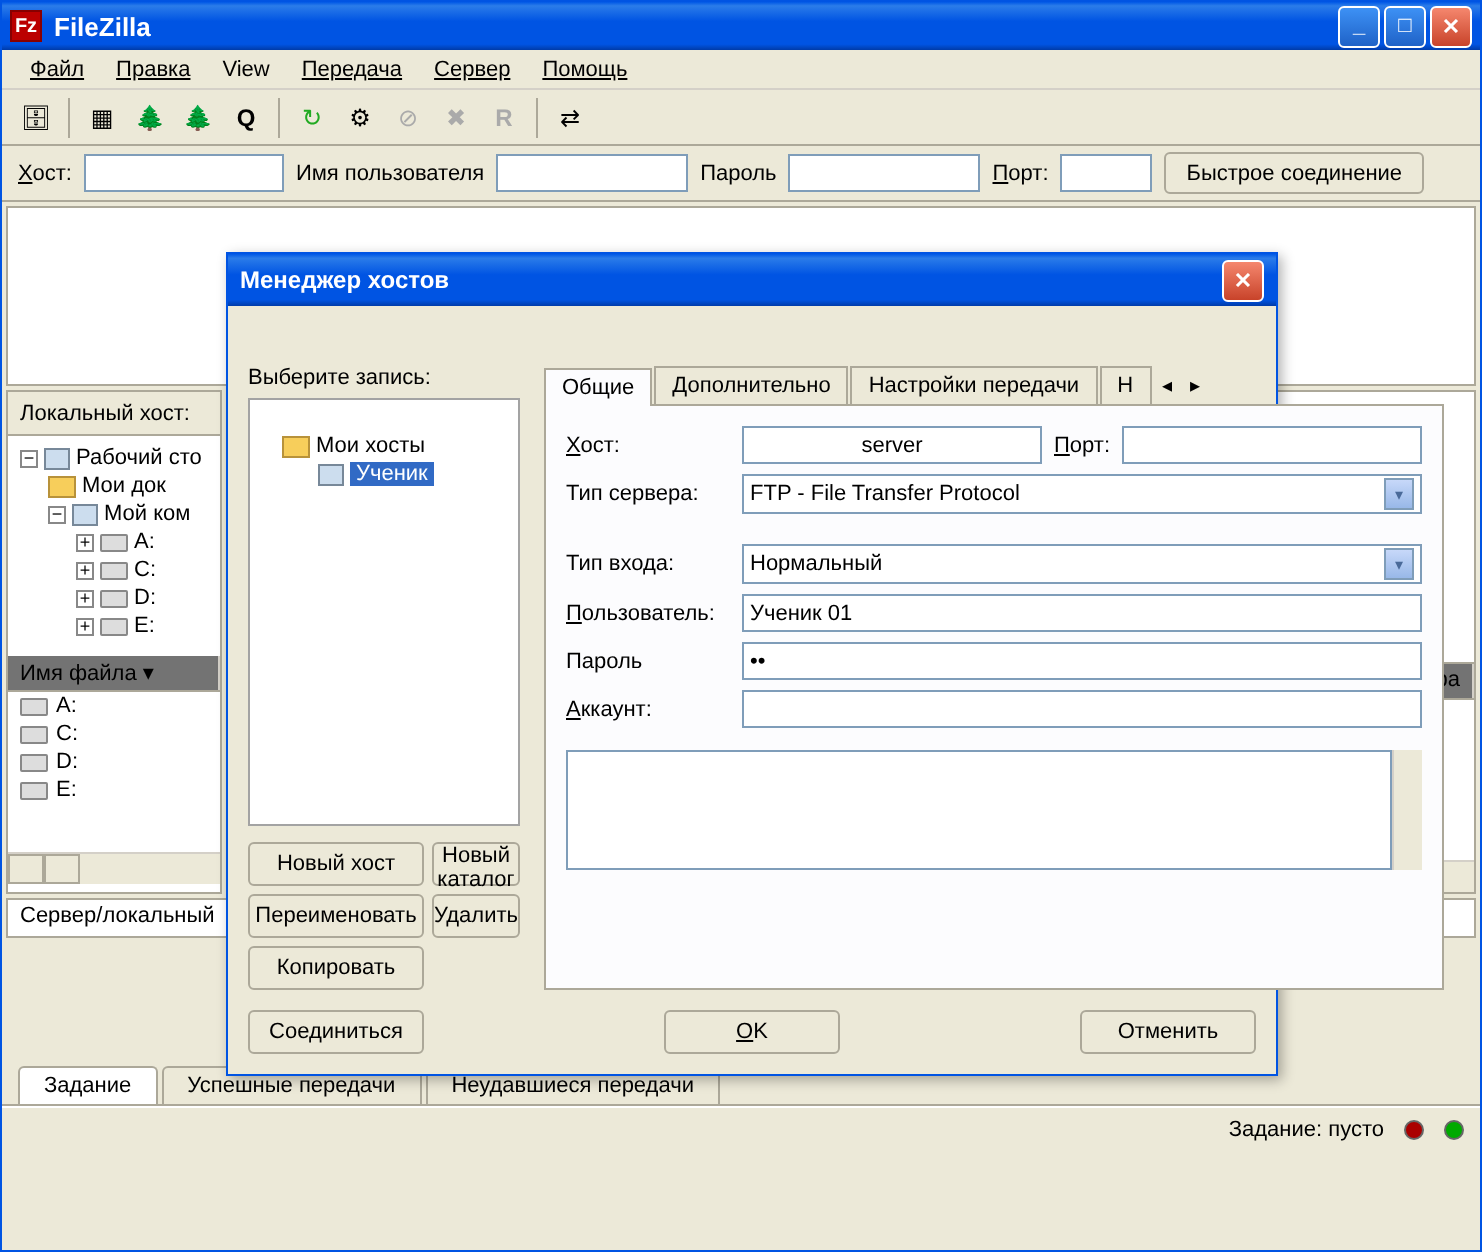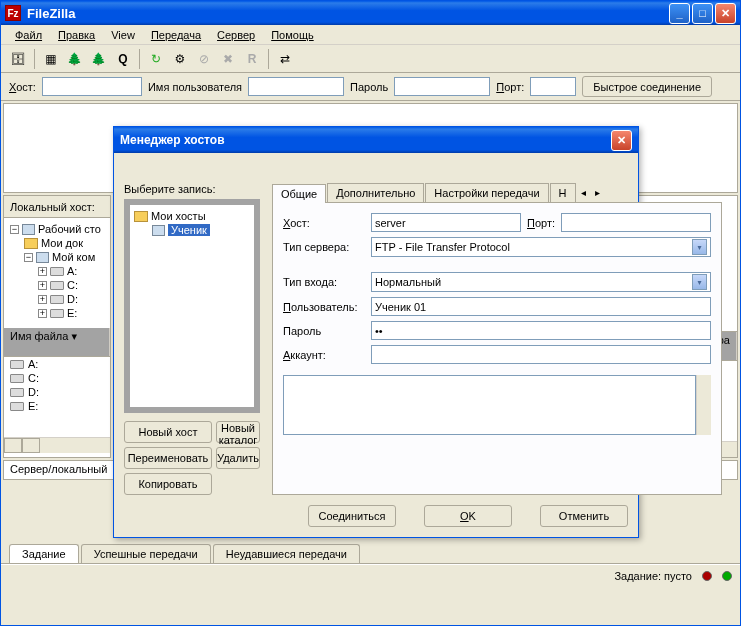--- a/index.html
+++ b/index.html
@@ -31,21 +31,21 @@
 .qinput { border: 1px solid #7f9db9; background: #fff; height: 19px; padding: 0 3px; font-size: 11px; }
 .qbtn { height: 21px; padding: 0 10px; background: #ece9d8; border: 1px solid #aca899; border-radius: 3px; cursor: pointer; font-size: 11px; }
 
 
 .logpane { height: 90px; background: #fff; border: 1px solid #aca899; margin: 2px; }
 .fpanes { display: flex; margin: 2px; gap: 2px; }
 .fpanel { flex: 1; background: #fff; border: 1px solid #aca899; }
 .fp-header { height: 22px; background: #ece9d8; border-bottom: 1px solid #aca899; display: flex; align-items: center; padding: 0 6px; }
 .tree { padding: 4px 6px; font-size: 11px; height: 110px; overflow: hidden; }
 .tree-item { display: flex; align-items: center; gap: 3px; padding: 1px 0; }
-.list-header { display: flex; background: #a3a3a3; border-bottom: 1px solid #aca899; height: 29px; }
+.list-header { display: flex; background: #737373; border-bottom: 1px solid #aca899; height: 18px; }
 .col { border-right: 1px solid #d4d0c8; padding: 2px 6px; font-size: 11px; }
 .list-body { height: 80px; background: #fff; }
 .drive-row { display: flex; align-items: center; gap: 4px; padding: 1px 6px; }
 .scroll-h { height: 16px; background: #ece9d8; border-top: 1px solid #d4d0c8; display: flex; }
 .scroll-h::before, .scroll-h::after { content: ''; width: 16px; background: #ece9d8; border: 1px solid #aca899; }
 
 
 .xferpane { height: 20px; background: #fff; border: 1px solid #aca899; margin: 2px; padding: 2px 6px; }
 
 
@@ -59,21 +59,21 @@
 .led.r { background: #a00; } .led.g { background: #0a0; }
 
 
 .dialog { position: absolute; left: 113px; top: 126px; width: 526px; height: 412px; border: 1px solid #0054e3; background: #ece9d8; box-shadow: 2px 2px 6px rgba(0,0,0,0.3); }
 .dlg-title { height: 26px; background: linear-gradient(to bottom, #0058e6 0%, #2b7ce9 8%, #0054e3 40%, #0054e3 88%, #003ba8 100%); display: flex; align-items: center; padding: 0 6px; color: #fff; font-weight: bold; font-size: 12px; gap: 24px; }
 .dlg-title span { flex: 1; }
 .dlg-body { padding: 10px; display: flex; flex-direction: column; height: calc(100% - 26px); }
 .dlg-top { display: flex; gap: 12px; flex: 1; margin-top: 20px; }
 .dlg-left { width: 195px; display: flex; flex-direction: column; }
 .dlg-left-label { margin-bottom: 4px; }
-.hostlist { flex: 1; background: #fff; border: 6px solid #a3a3a3; padding: 4px; min-height: 200px; }
+.hostlist { flex: 1; background: #fff; border: 1px solid #a3a3a3; padding: 16px; min-height: 200px; }
 .hl-item { display: flex; align-items: center; gap: 3px; padding: 1px 0; }
 .hl-item.child { margin-left: 18px; text-align: right; }
 .sel { background: #316ac5; color: #fff; padding: 0 3px; }
 .left-btns { display: grid; grid-template-columns: 1fr 1fr; gap: 4px; margin-top: 8px; }
 .dlg-btn { height: 22px; background: #ece9d8; border: 1px solid #aca899; border-radius: 3px; cursor: pointer; font-size: 11px; }
 .dlg-btn.full { grid-column: 1; width: 88px; }
 
 .dlg-right { flex: 1; display: flex; flex-direction: column; }
 .tabrow { display: flex; align-items: center; border-bottom: 1px solid #aca899; }
 .rtab { padding: 3px 8px; background: #ece9d8; border: 1px solid #aca899; border-bottom: none; margin-right: 1px; cursor: pointer; font-size: 11px; position: relative; }
@@ -82,21 +82,21 @@
 .tabpage { flex: 1; background: #fcfcfe; border: 1px solid #aca899; border-top: none; padding: 10px 10px; }
 .frow { display: flex; align-items: center; margin-bottom: 5px; gap: 6px; }
 .flabel { width: 82px; }
 .flabel u { text-decoration: underline; }
 .finput { flex: 1; border: 1px solid #7f9db9; background: #fff; height: 19px; padding: 0 3px; font-size: 11px; }
 .fselect { flex: 1; border: 1px solid #7f9db9; background: #fff; height: 20px; font-size: 11px; display: flex; align-items: center; justify-content: space-between; padding: 0 3px; }
 .fsel-arrow { width: 15px; height: 16px; background: linear-gradient(#c7d8f9, #98b8e8); border: 1px solid #7f9db9; display: flex; align-items: center; justify-content: center; font-size: 8px; color: #4a6a99; }
 .ftextarea { width: 100%; height: 60px; border: 1px solid #7f9db9; background: #fff; resize: none; font-size: 11px; }
 .vscroll { width: 16px; background: #ece9d8; border-left: 1px solid #d4d0c8; }
 
-.dlg-bottom { display: flex; justify-content: flex-end; gap: 28px; padding-top: 10px; }
+.dlg-bottom { display: flex; justify-content: space-between; gap: 16px; padding-top: 10px; }
 .dlg-bottom .dlg-btn { width: 88px; }
 
 .ico-folder { width: 14px; height: 11px; background: #f7ce5b; border: 1px solid #b8923a; display: inline-block; }
 .ico-comp { width: 13px; height: 11px; background: #cde; border: 1px solid #789; display: inline-block; }
 .ico-drive { width: 14px; height: 9px; background: #ddd; border: 1px solid #888; display: inline-block; border-radius: 1px; }
 .expander { width: 9px; height: 9px; border: 1px solid #888; display: inline-flex; align-items: center; justify-content: center; font-size: 9px; line-height: 1; background: #fff; }
 </style>
 </head>
 <body>
 
@@ -276,21 +276,21 @@
           <div class="rtab active">Общие</div>
           <div class="rtab">Дополнительно</div>
           <div class="rtab">Настройки передачи</div>
           <div class="rtab">Н</div>
           <div class="tab-nav">◂</div>
           <div class="tab-nav">▸</div>
         </div>
         <div class="tabpage">
           <div class="frow">
             <div class="flabel"><u>Х</u>ост:</div>
-            <input class="finput" style="flex: 0 0 108px;" value="server">
+            <input class="finput" style="flex: 0 0 108px; text-align: center;" value="server">
             <div class="flabel" style="width:auto"><u>П</u>орт:</div>
             <input class="finput" style="flex: 0 0 44px;" value="">
           </div>
           <div class="frow">
             <div class="flabel">Тип сервера:</div>
             <div class="fselect">
                 <span>FTP - File Transfer Protocol</span>
                 <span class="fsel-arrow">▾</span>
               </div>
           </div>

